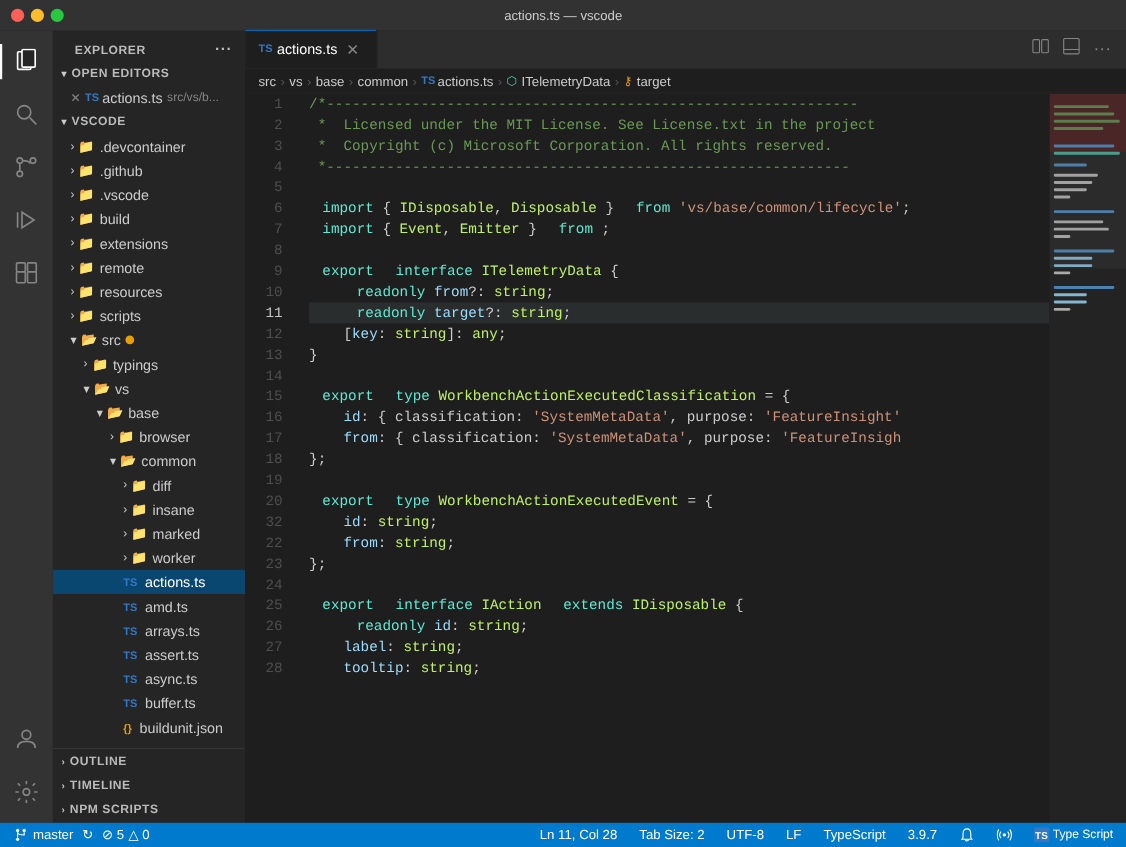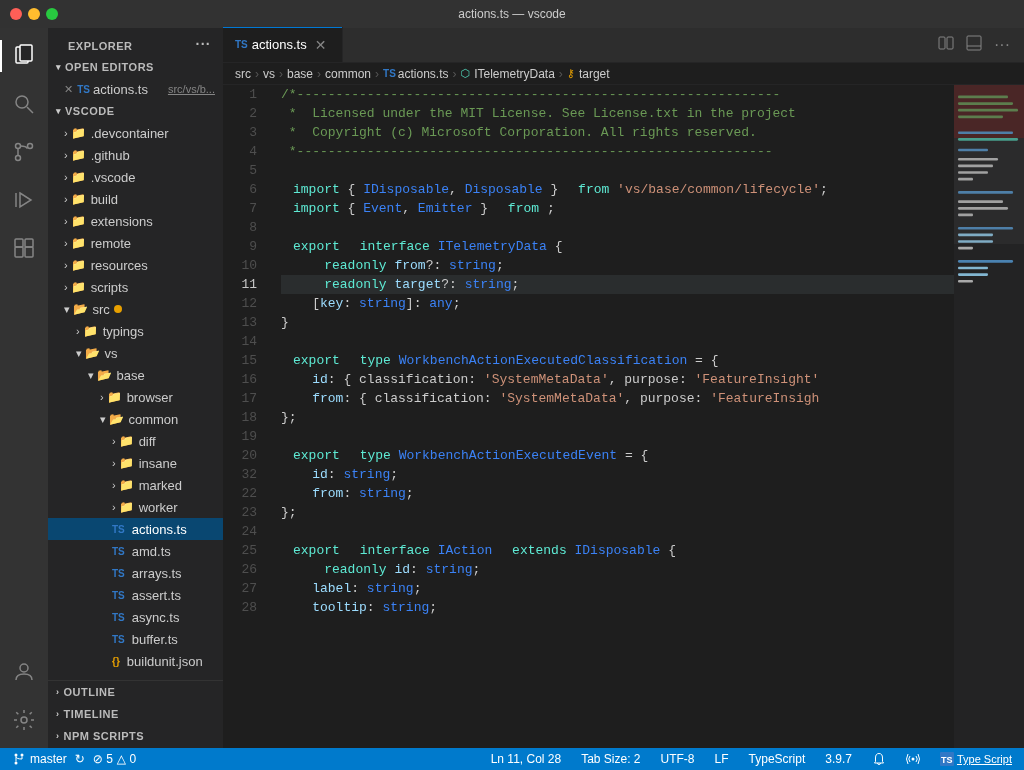--- a/index.html
+++ b/index.html
@@ -256,21 +256,21 @@
     .code-line {
       height: 19px;
       white-space: pre;
       display: flex;
       align-items: center;
     }
     .code-line.active-line { background: #2a2d2e; }
 
     
     .kw { color: #5eead4; margin-left: 12px; }
-    .type { color: #3b82f6; text-align: center; }
+    .type { color: #bef264; text-align: center; }
     .str { color: #ce9178; }
     .prop { color: #9cdcfe; }
     .comment { color: #6a9955; }
 
     
     .minimap {
       width: 70px;
       background: #252526;
       flex-shrink: 0;
       overflow: hidden;
@@ -391,21 +391,21 @@
   </div>
 
   <div class="section-header">
     <span class="section-caret">▾</span>
     <span>OPEN EDITORS</span>
   </div>
   <div class="tree-item" style="padding-left: 16px;">
     <span style="color:#858585; font-size:11px; margin-right:4px; cursor:pointer;">✕</span>
     <span class="file-ts">TS</span>
     <span class="item-label">actions.ts</span>
-    <span style="color:#858585; font-size:11px; margin-left:20px;text-decoration:underline;">src/vs/b...</span>
+    <span style="color:#858585; font-size:11px; margin-left:4px;">src/vs/b...</span>
   </div>
 
   <div class="section-header">
     <span class="section-caret">▾</span>
     <span>VSCODE</span>
   </div>
 
   <div class="tree-item" style="padding-left: 16px;">
     <span style="color:#cccccc; margin-right:4px; font-size:11px;">›</span>
     <span style="color:#e8a000; margin-right:4px;">📁</span>
@@ -903,16 +903,16 @@
         <path d="M10 4 Q12.5 7 10 10" stroke="white" stroke-width="1" fill="none"></path>
         <path d="M2 2 Q-1 7 2 12" stroke="white" stroke-width="1" fill="none"></path>
         <path d="M12 2 Q15 7 12 12" stroke="white" stroke-width="1" fill="none"></path>
       </svg>
     </div>
     <div class="statusbar-item" style="display:flex; align-items:center; gap:3px;">
       <svg width="14" height="14" viewBox="0 0 14 14">
         <rect width="14" height="14" fill="#3178c6" rx="1"></rect>
         <text x="1" y="11" font-size="9" fill="white" font-weight="bold">TS</text>
       </svg>
-      <span style="font-size:11px;text-decoration:underline;">Type Script</span>
+      <span style="font-size:11px;">Type Script</span>
     </div>
   </div>
 </div>
 
 </body></html>

